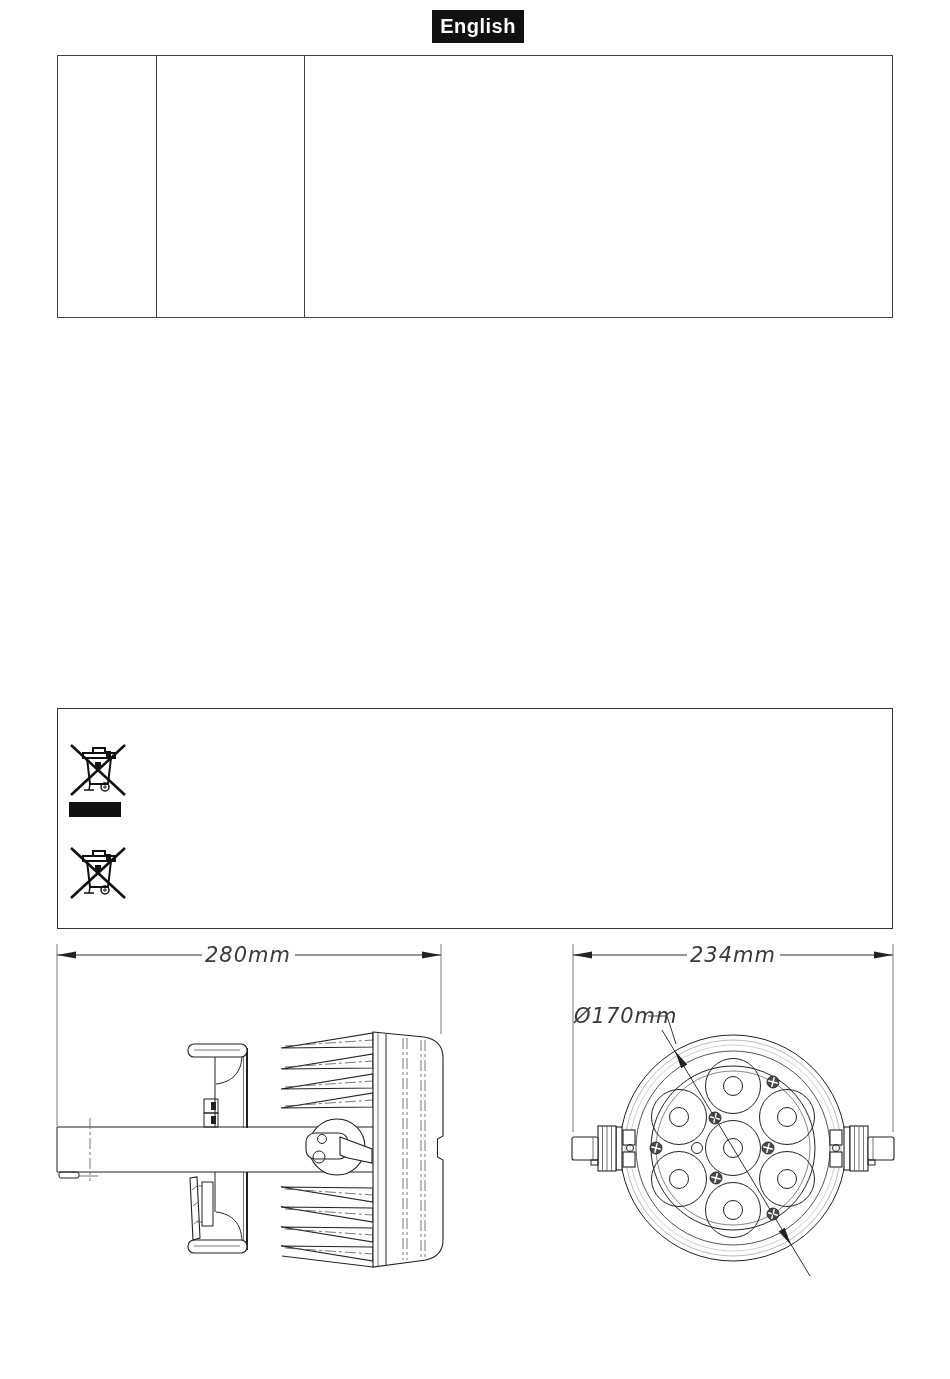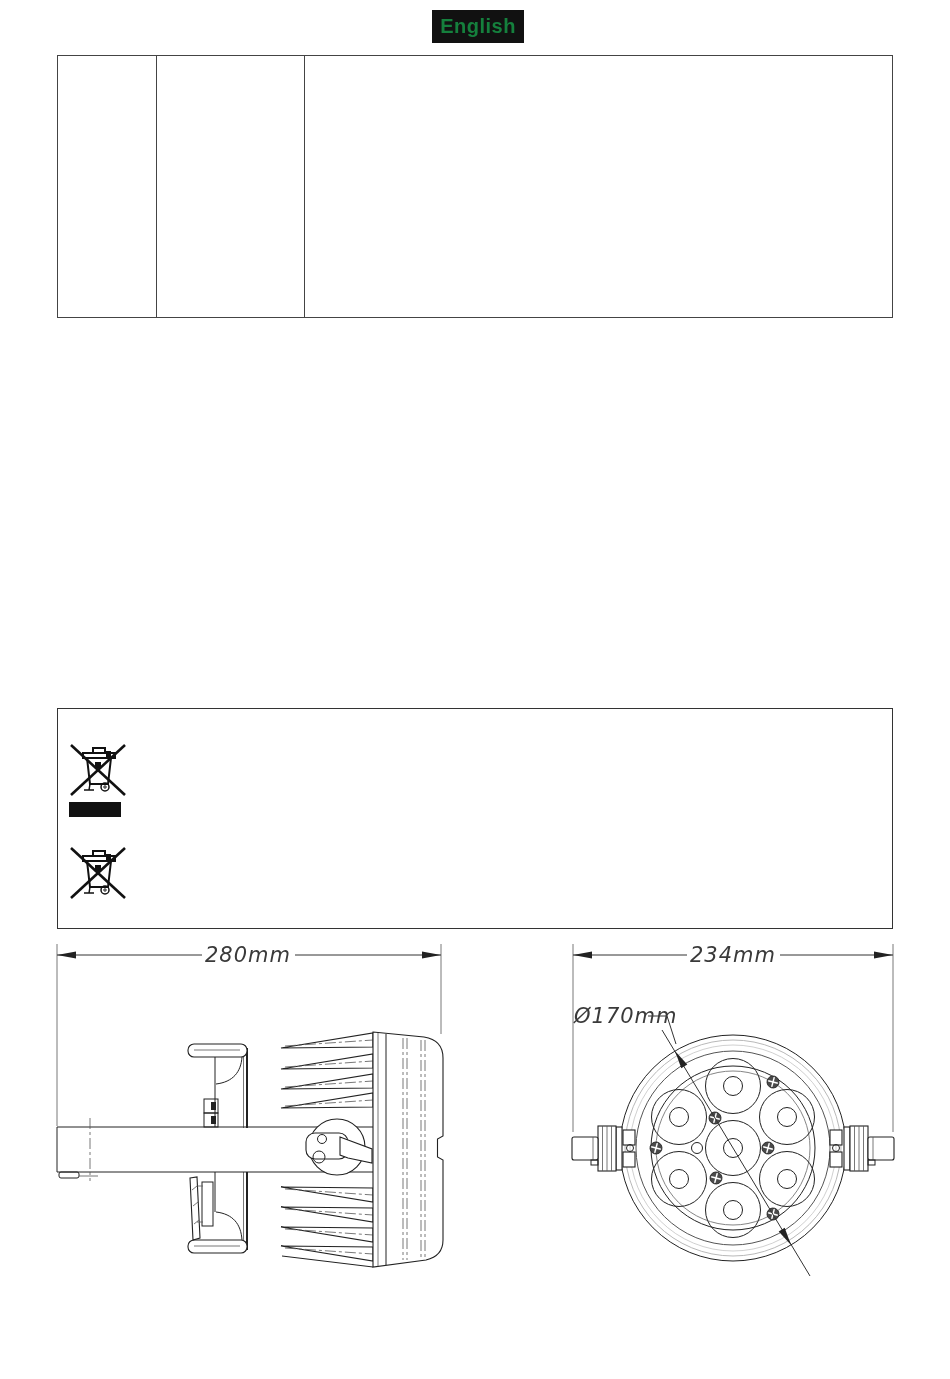--- a/index.html
+++ b/index.html
@@ -3,21 +3,21 @@
 <meta charset="utf-8">
 <style>
   html,body{margin:0;padding:0;background:#fff;}
   #page{
     position:relative;width:950px;height:1379px;background:#ffffff;
     font-family:"Liberation Sans",sans-serif;overflow:hidden;
   }
   
   .badge{
     position:absolute;left:432px;top:10px;width:92px;height:33px;
-    background:#111;color:#15803d;font-weight:bold;font-size:20px;
+    background:#111;color:#ffffff;font-weight:bold;font-size:20px;
     display:flex;align-items:center;justify-content:center;letter-spacing:.5px;
   }
   
   .spec-table{
     position:absolute;left:57px;top:55px;width:836px;height:263px;
     border:1px solid #444;box-sizing:border-box;background:#fff;
   }
   .spec-table .vdiv{position:absolute;top:0;bottom:0;width:1px;background:#444;}
   .spec-table .vdiv.c1{left:98px;}
   .spec-table .vdiv.c2{left:246px;}

